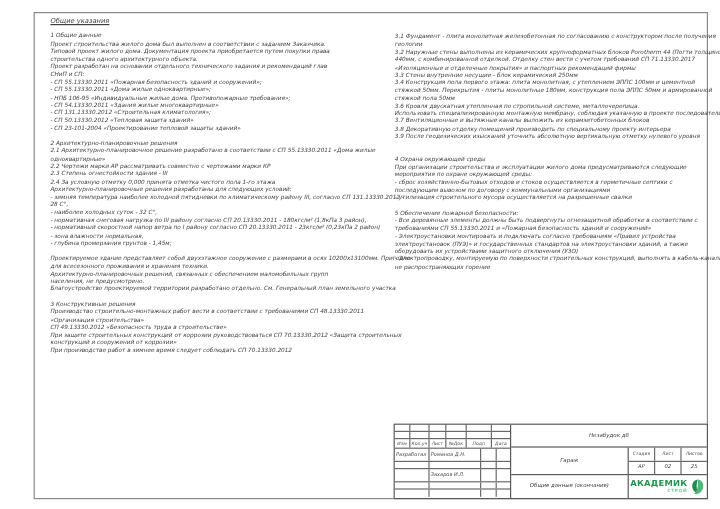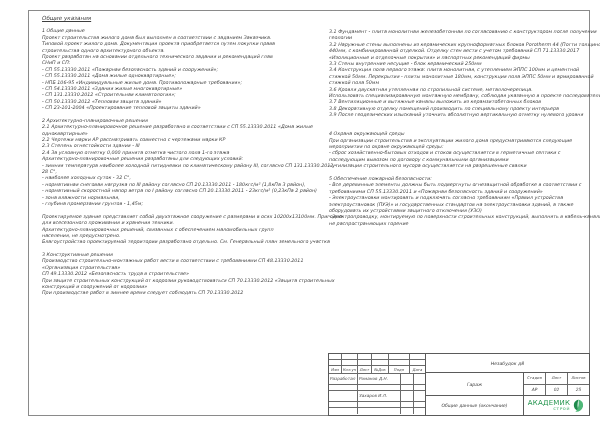--- a/index.html
+++ b/index.html
@@ -59,21 +59,21 @@
   .tb-slw{flex:1;display:flex;flex-direction:column;}
   .slw-head,.slw-vals{display:flex;flex:1;}
   .slw-head{border-bottom:1px solid #6a6a6a;box-sizing:border-box;}
   .slw-head .tbc,.slw-vals .tbc{flex:1;}
   .slw-vals .tbc{font-size:4.4px;}
   .tb-bot{flex:1;display:flex;}
   .tb-title{width:98px;border-right:1px solid #5a5a5a;display:flex;align-items:center;justify-content:center;
             font-size:4.5px;box-sizing:border-box;text-align:center;}
   .tb-logo{flex:1;display:flex;align-items:center;justify-content:center;gap:2px;font-style:normal;}
   .logo-text{display:flex;flex-direction:column;align-items:flex-end;}
-  .logo-main{font-weight:normal;font-size:7px;line-height:7px;letter-spacing:0.2px;color:#23944d;}
+  .logo-main{font-weight:bold;font-size:7px;line-height:7px;letter-spacing:0.2px;color:#23944d;}
   .logo-sub{font-weight:bold;font-size:3.6px;line-height:4px;color:#7ec79b;letter-spacing:0.6px;}
   .logo-icon{width:13px;height:14px;}
 </style>
 </head>
 <body>
 
 <div class="frame"></div>
 
 <div class="col col-left">
   <div class="heading">Общие указания</div>

